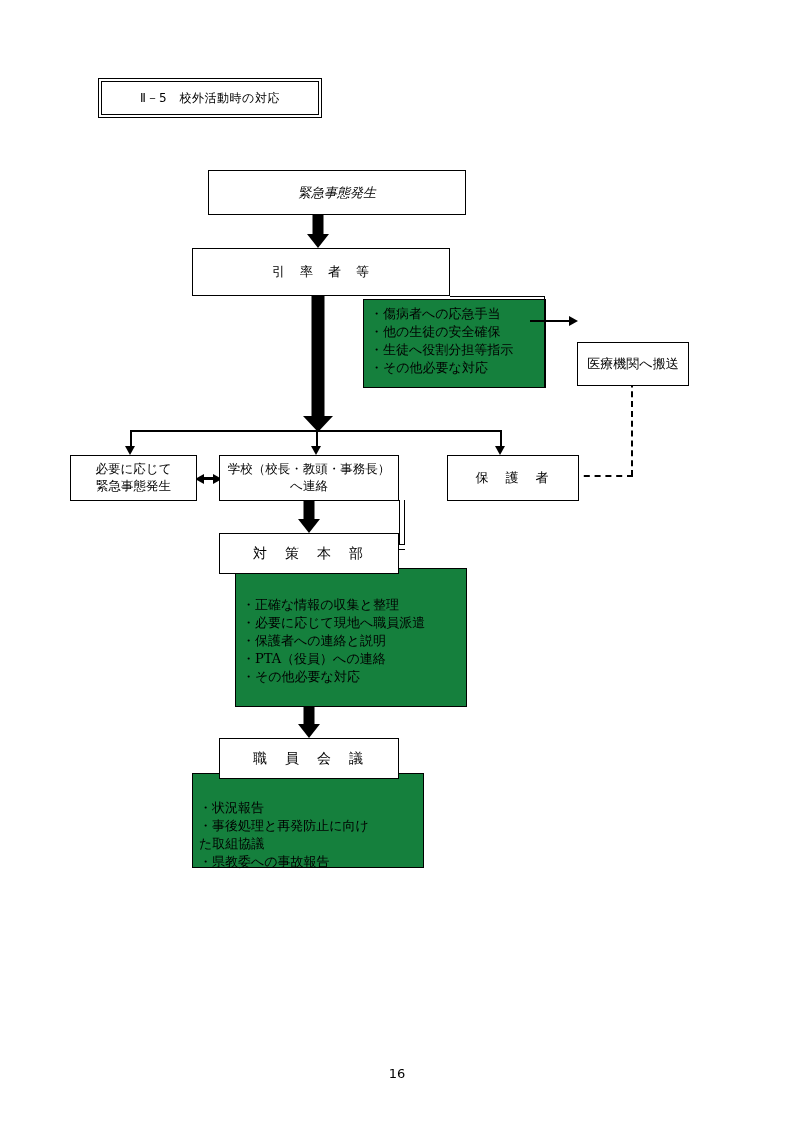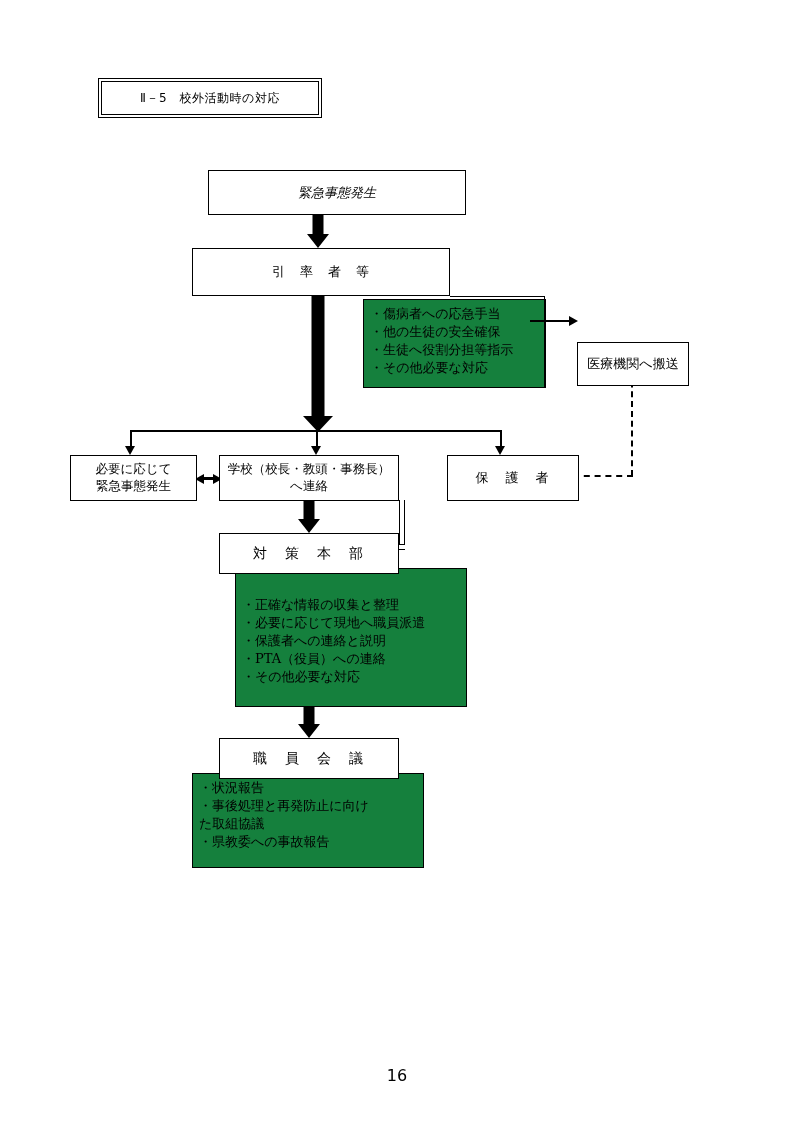--- a/index.html
+++ b/index.html
@@ -184,21 +184,21 @@
     z-index: 3;
   }
 
   
   .page-number {
     position: absolute;
     left: 0;
     right: 0;
     top: 1066px;
     text-align: center;
-    font-size: 16px;
+    font-size: 13px;
     font-family: "DejaVu Sans", "Liberation Sans", sans-serif;
   }
 </style>
 </head>
 <body>
 
 <div id="page">
 
   <div class="title-box">
     <div class="inner"></div>
@@ -293,21 +293,21 @@
   <div class="node" style="left:219px; top:533px; width:180px; height:41px; letter-spacing:2px; font-size:14px;">
     <span class="label">対　策　本　部</span>
   </div>
 
   <div class="blockarrow" style="left:297px; top:706px; width:24px; height:32px;">
     <div class="shaft" style="width:11px; height:20px;"></div>
     <div class="head"></div>
   </div>
 
   <div class="bullets" style="left:192px; top:773px; width:232px; height:95px;">
-    <ul style="">
+    <ul style="margin-top:20px;">
       <li>状況報告</li>
       <li>事後処理と再発防止に向け
 た取組協議</li>
       <li>県教委への事故報告</li>
     </ul>
   </div>
 
   <div class="node" style="left:219px; top:738px; width:180px; height:41px; letter-spacing:2px; font-size:14px;">
     <span class="label">職　員　会　議</span>
   </div>

